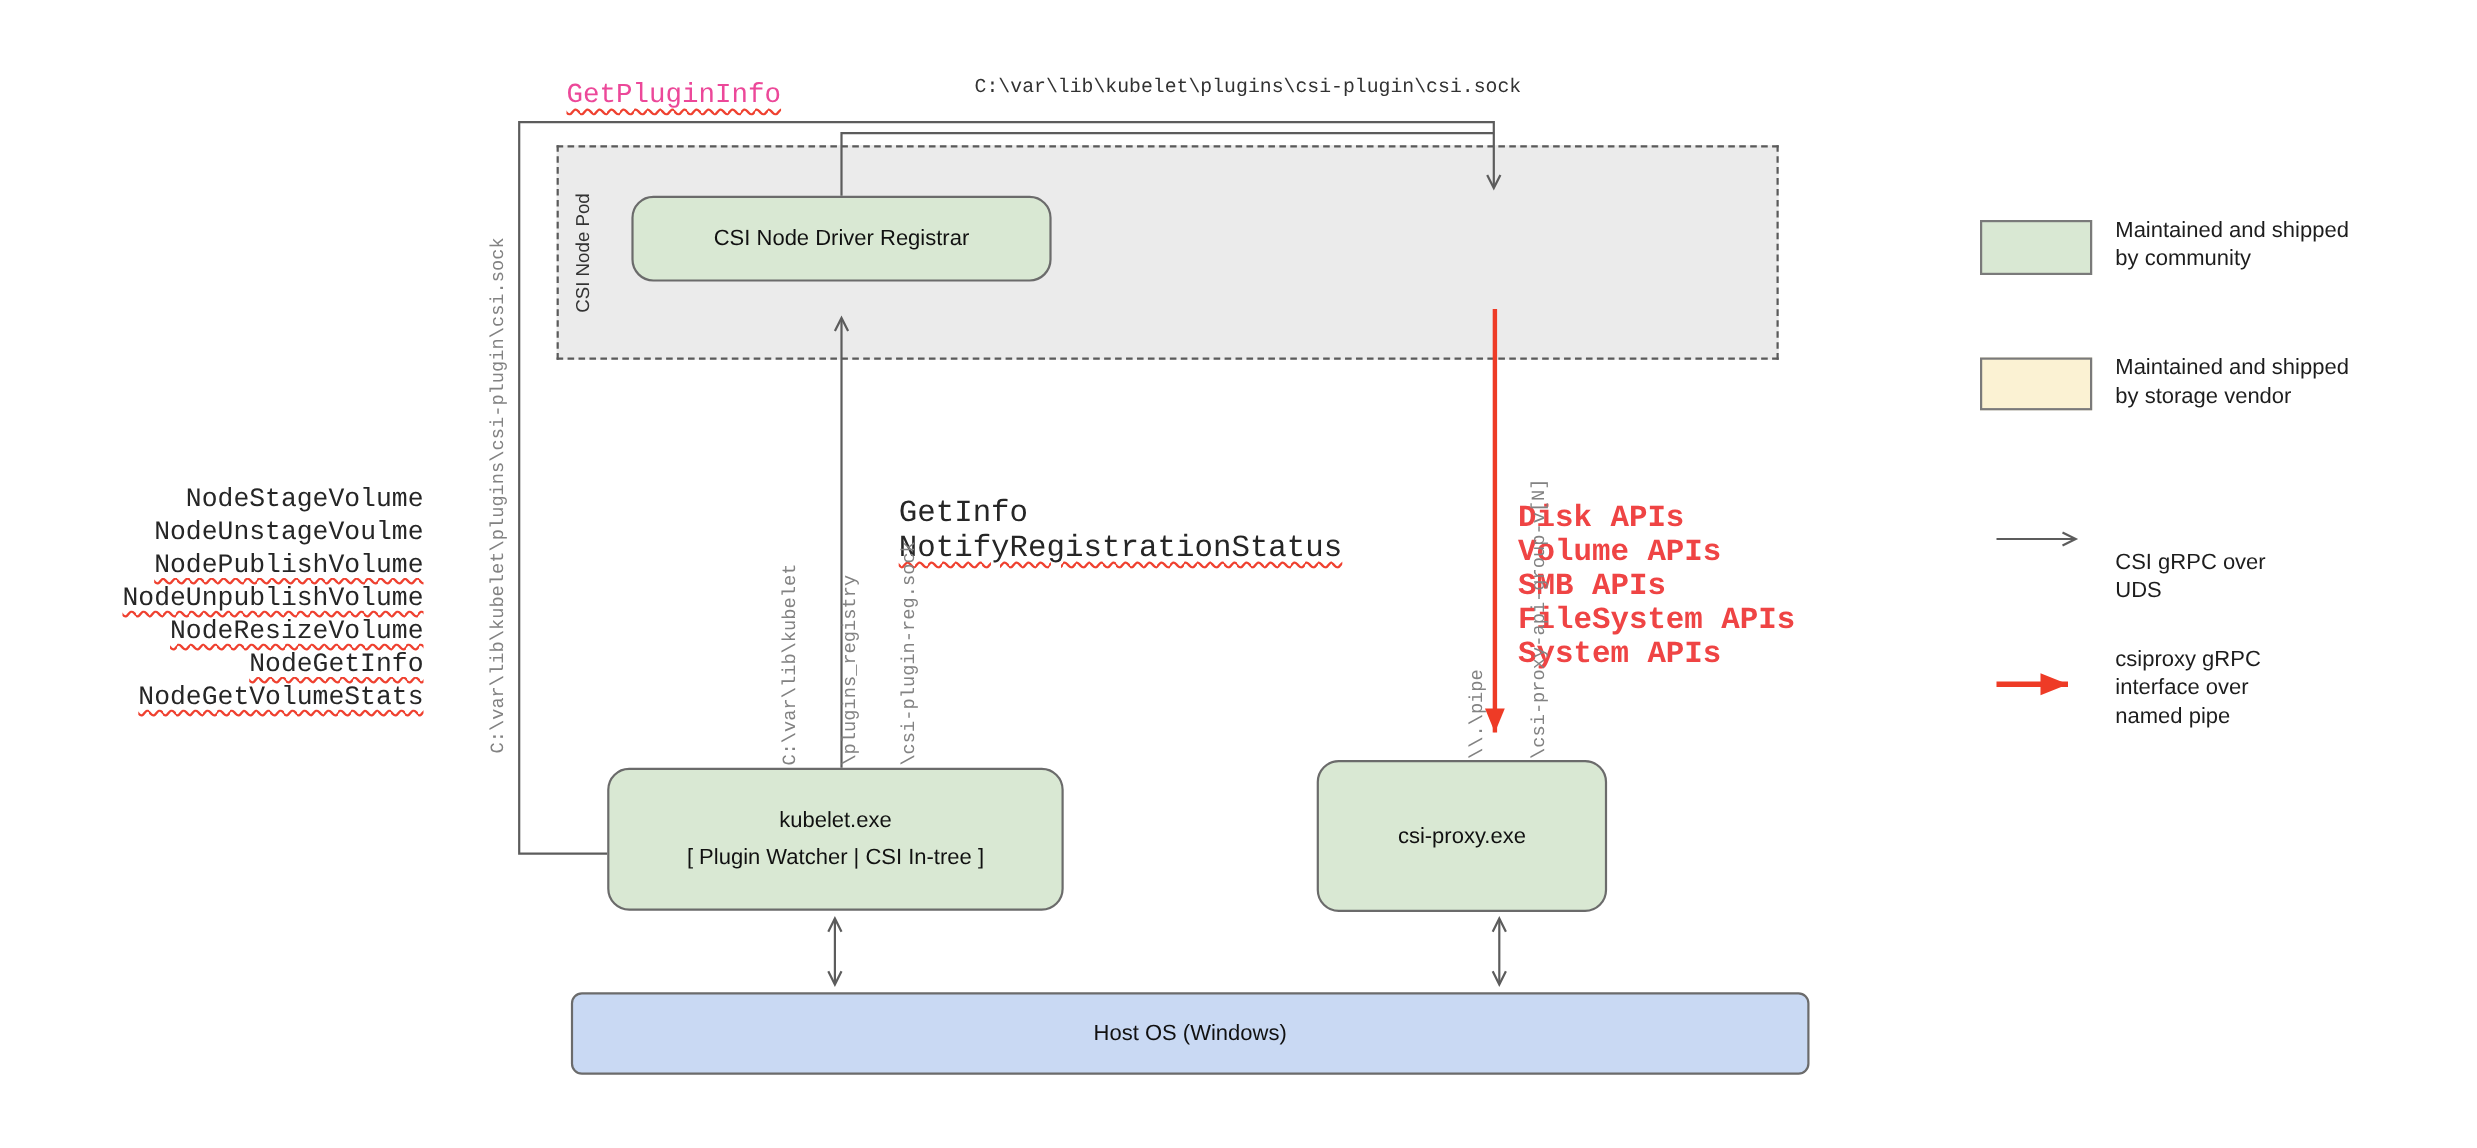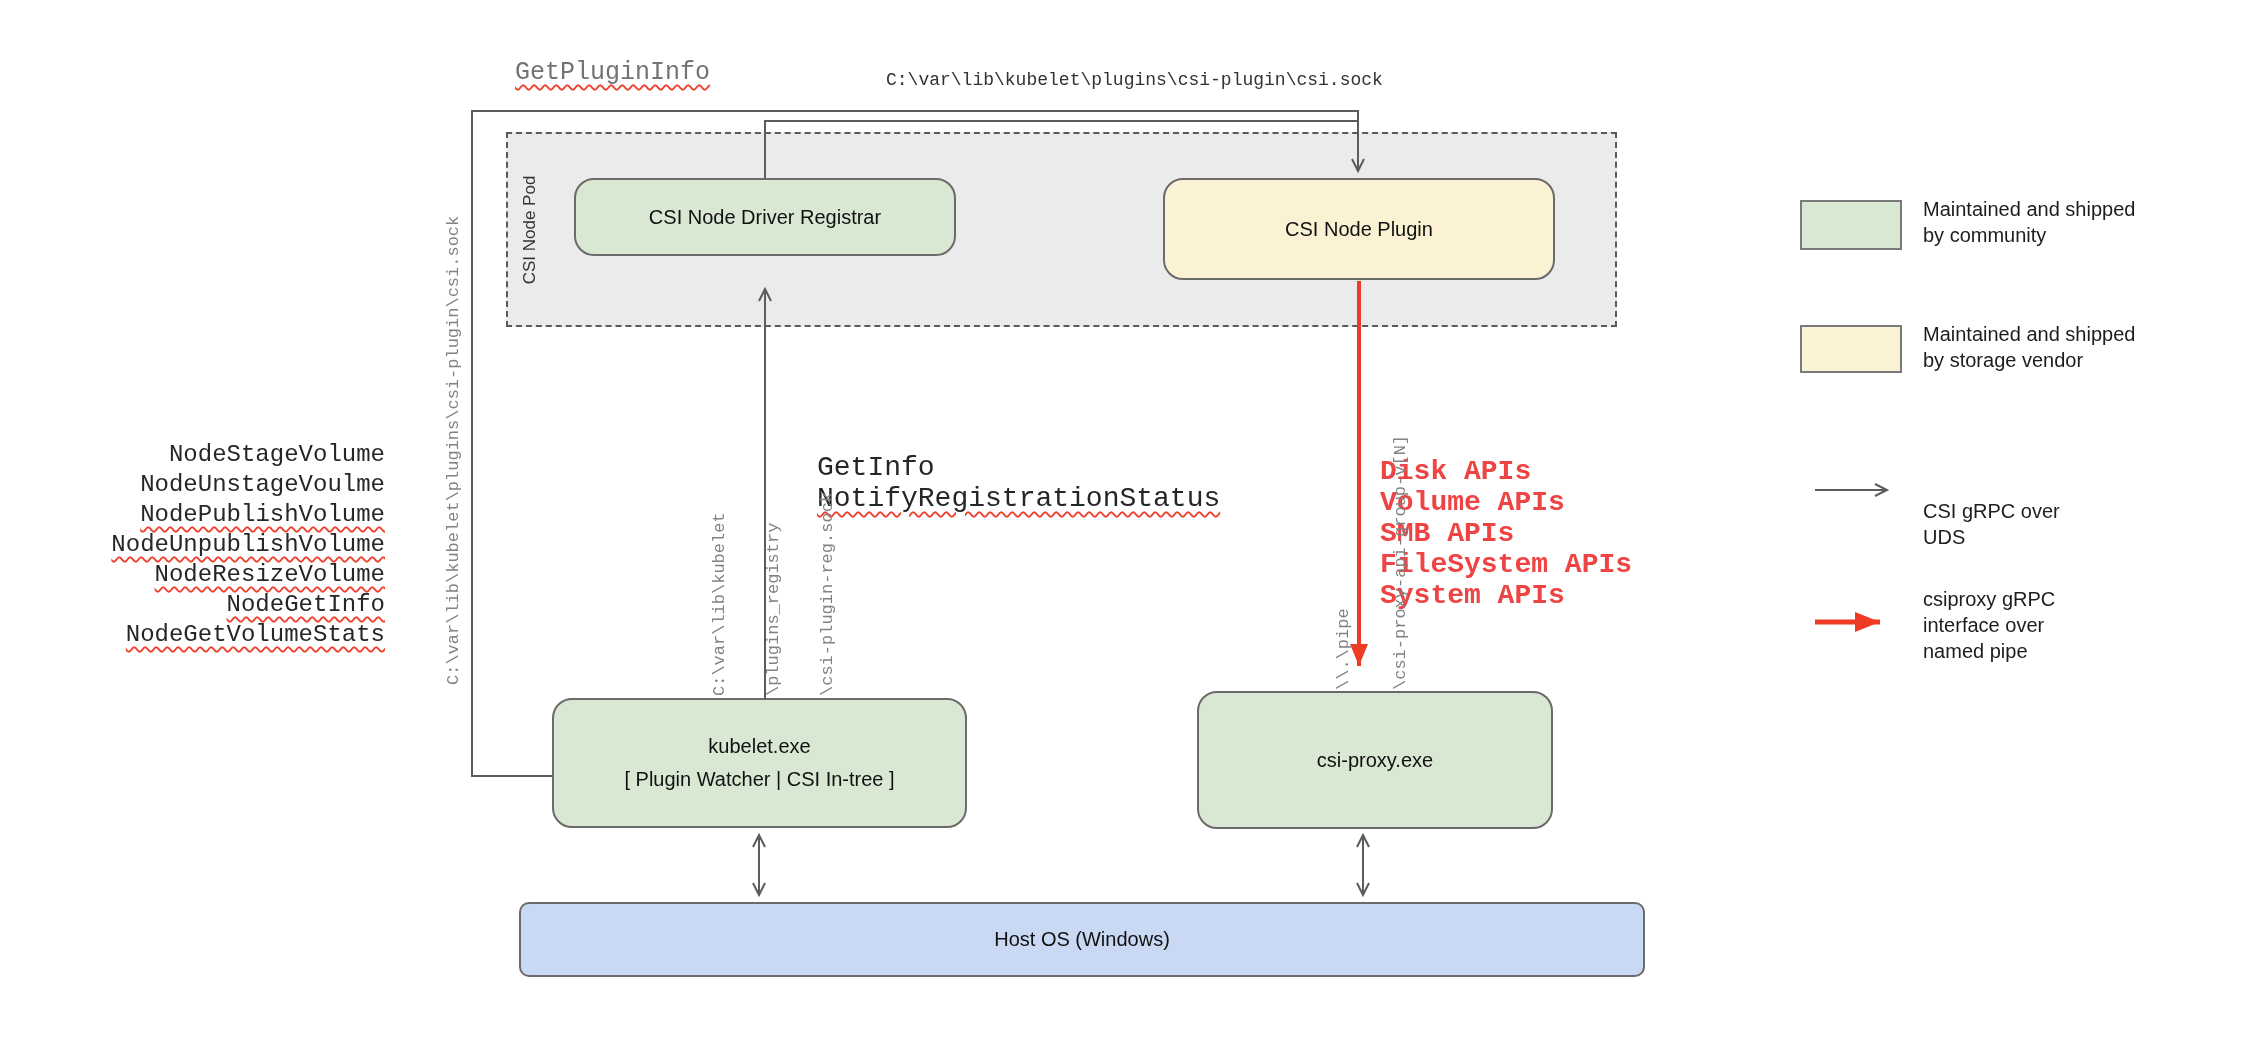--- a/index.html
+++ b/index.html
@@ -21,31 +21,31 @@
   .yellow { background:#fbf2d3; }
   .blue   { background:#c9d9f3; }
 
   #pod {
     position:absolute; left:506px; top:132px; width:1111px; height:195px;
     background:#ebebeb; border:2px dashed #5a5a5a; box-sizing:border-box;
   }
   #registrar { left:574px; top:178px; width:382px; height:78px; }
   #plugin    { left:1163px; top:178px; width:392px; height:102px; }
   #kubelet   { left:552px; top:698px; width:415px; height:130px; }
-  #csiproxy  { left:1197px; top:691px; width:356px; height:138px; }
+  #csiproxy  { left:1197px; top:691px; width:264px; height:138px; }
   #hostos    { left:519px; top:902px; width:1126px; height:75px; border-radius:10px; font-size:20px; }
 
   
   .mono  { font-family:"Liberation Mono","DejaVu Sans Mono",monospace; }
   .squiggle {
     text-decoration-line:underline; text-decoration-style:wavy;
     text-decoration-color:#ef4130; text-decoration-thickness:2px;
     text-underline-offset:5px;
   }
-  #get-plugin-info { position:absolute; left:515px; top:58px; font-size:25px; color:#737373; }
+  #get-plugin-info { position:absolute; left:515px; top:72px; font-size:25px; color:#ec4899; }
   #top-path        { position:absolute; left:886px; top:70px; font-size:18px; color:#323232; white-space:pre; }
 
   #node-calls {
     position:absolute; left:100px; top:440px; width:285px;
     text-align:right; font-size:24px; line-height:30px; color:#262626;
   }
   #getinfo-block { position:absolute; left:817px; top:452px; font-size:28px; line-height:31px; color:#262626; }
   #api-list      { position:absolute; left:1380px; top:456px; font-size:28px; line-height:31px; color:#ef4444;font-weight:bold; }
 
   
@@ -96,23 +96,20 @@
     <path d="M765,698 L765,290" fill="none" stroke="#5c5c5c" stroke-width="2" marker-end="url(#mOpen)"></path>
     <path d="M1359,281 L1359,666" fill="none" stroke="#ee3b26" stroke-width="4" marker-end="url(#mRed)"></path>
     <path d="M759,836 L759,894" fill="none" stroke="#5c5c5c" stroke-width="2" marker-start="url(#mOpen)" marker-end="url(#mOpen)"></path>
     <path d="M1363,836 L1363,894" fill="none" stroke="#5c5c5c" stroke-width="2" marker-start="url(#mOpen)" marker-end="url(#mOpen)"></path>
     <path d="M1815,490 L1886,490" fill="none" stroke="#5c5c5c" stroke-width="2" marker-end="url(#mOpen)"></path>
     <path d="M1815,622 L1880,622" fill="none" stroke="#ee3b26" stroke-width="5" marker-end="url(#mRedBig)"></path>
   </svg>
 
   <div id="registrar" class="node rounded green">
     <span>CSI Node Driver Registrar</span>
-  </div>
-  <div id="plugin" class="node rounded yellow">
-    <span>CSI Node Plugin</span>
   </div>
   <div id="kubelet" class="node rounded green">
     <span>kubelet.exe</span>
     <span>[ Plugin Watcher | CSI In-tree ]</span>
   </div>
   <div id="csiproxy" class="node rounded green">
     <span>csi-proxy.exe</span>
   </div>
   <div id="hostos" class="node blue">
     <span>Host OS (Windows)</span>

